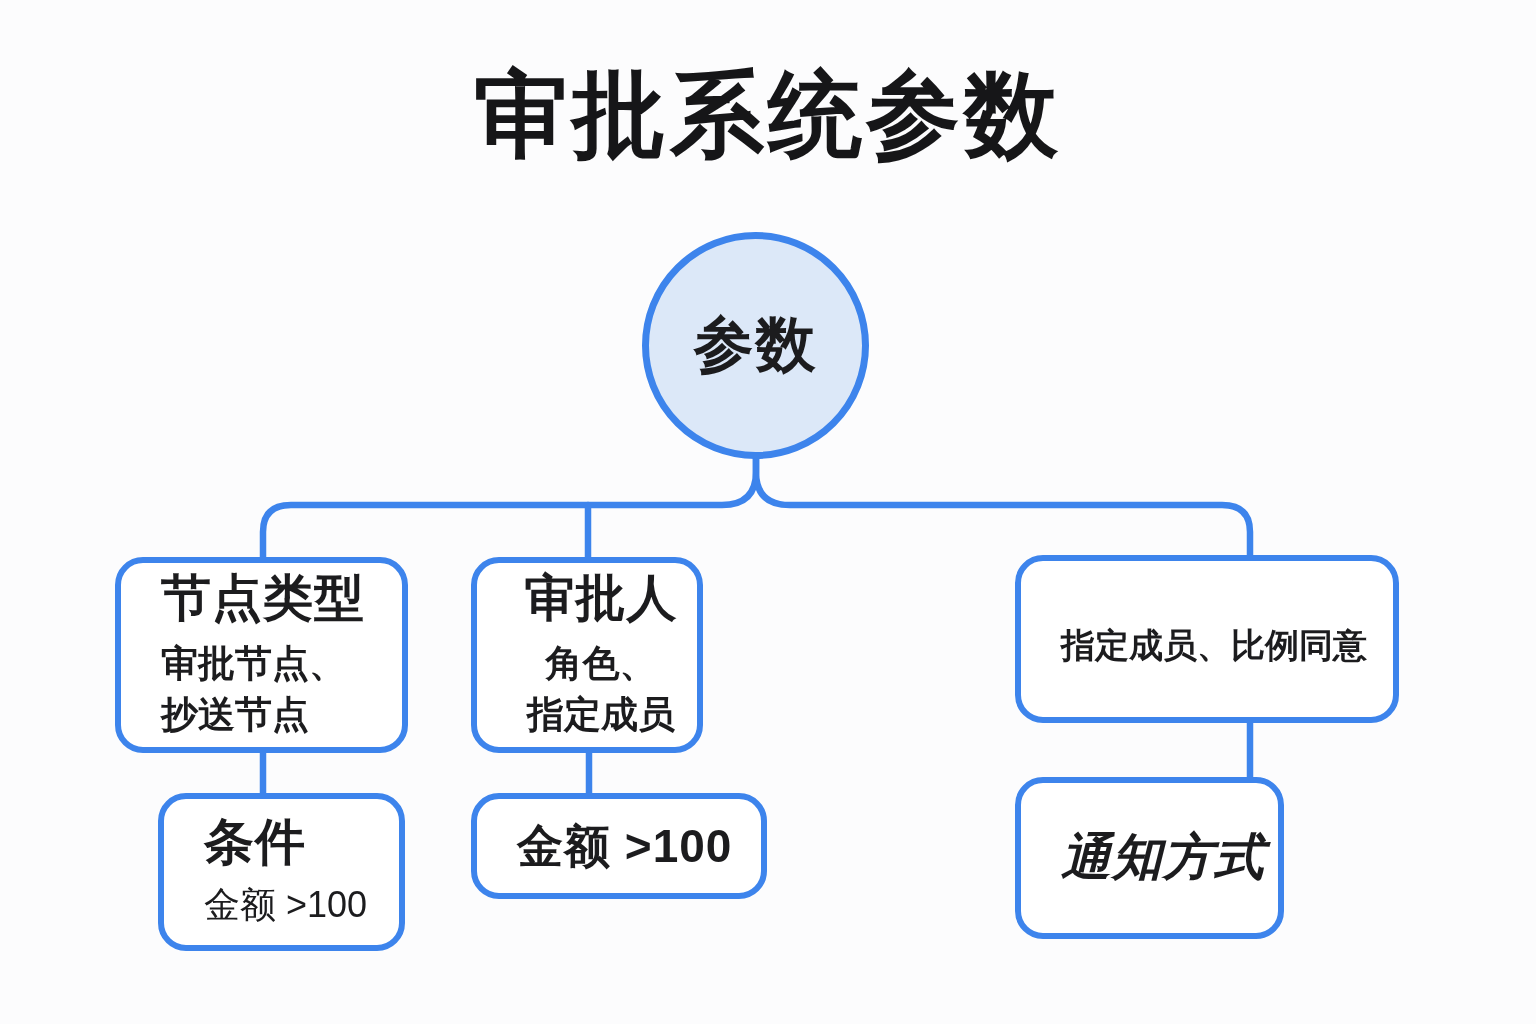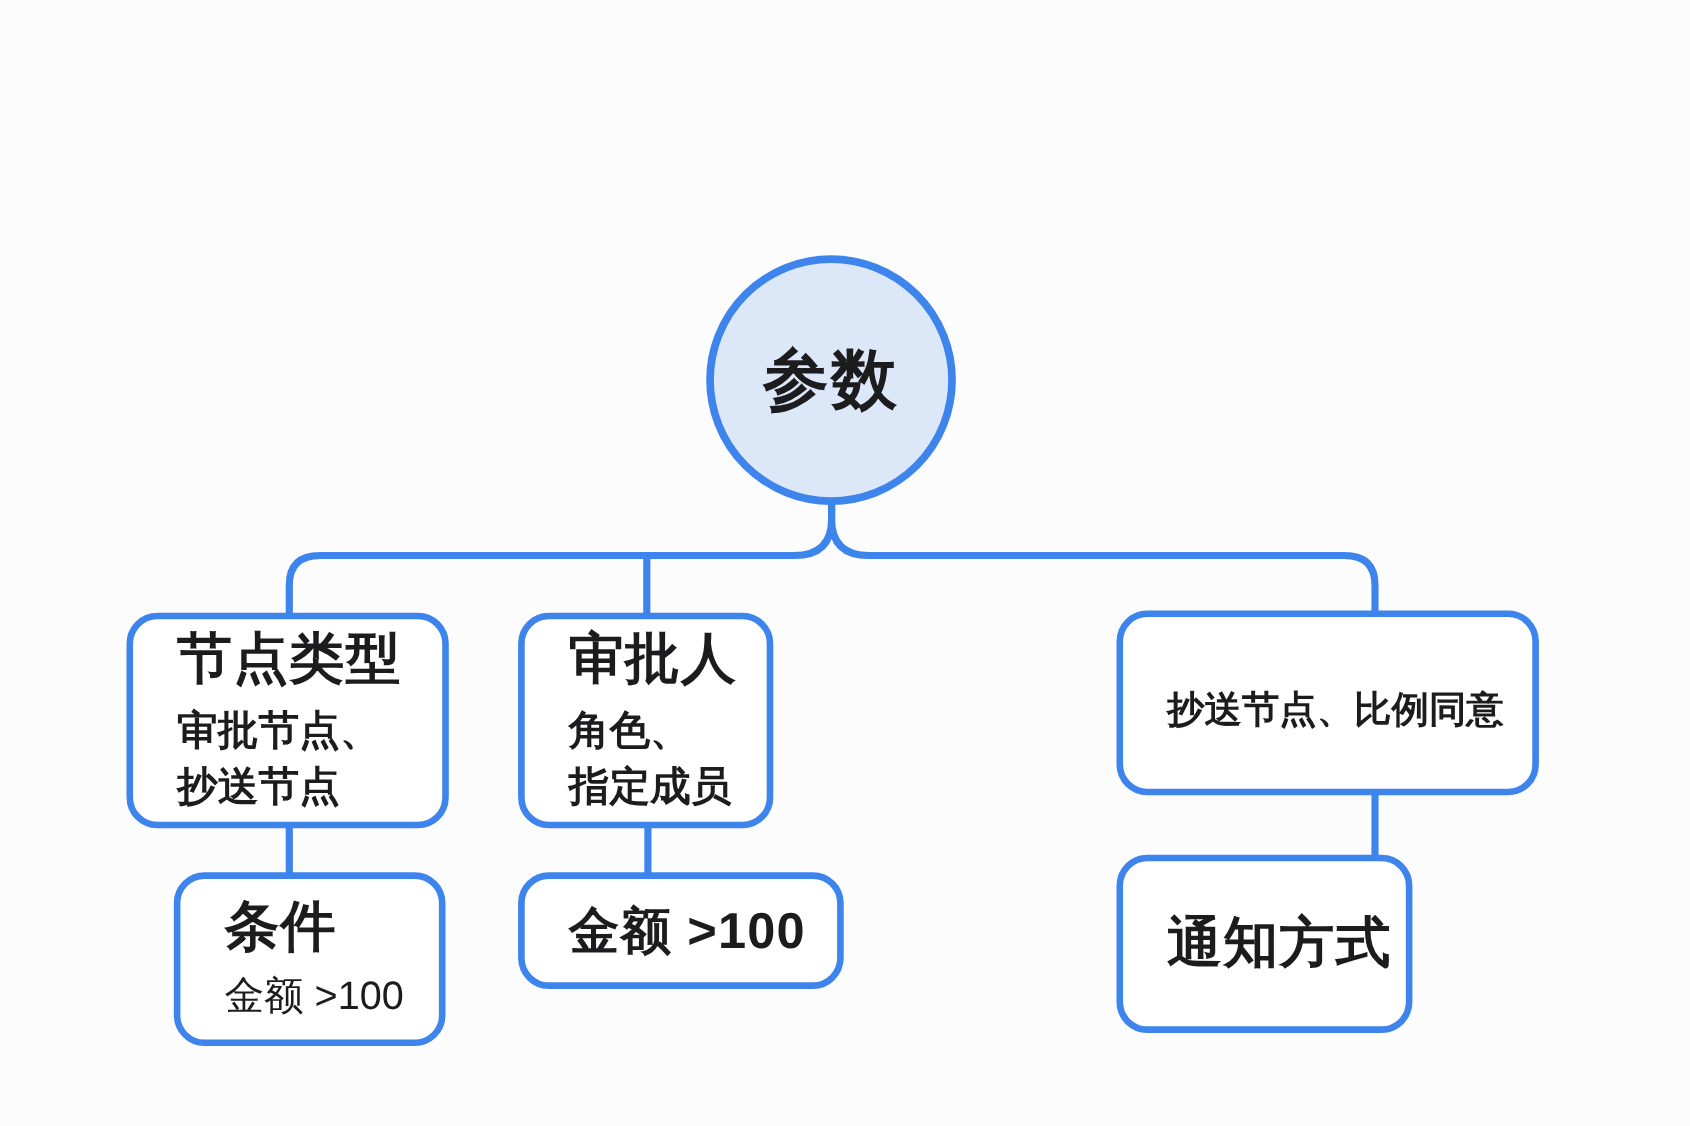--- a/index.html
+++ b/index.html
@@ -86,36 +86,37 @@
   }
   .node-sub {
     font-size: 37px;
     font-weight: 600;
     line-height: 1.38;
     margin-top: 10px;
     white-space: pre-line;
   }
 
   #box-node-type   { left: 115px; top: 557px; width: 293px; height: 196px; }
-  #box-approver    { left: 471px; top: 557px; width: 232px; height: 196px; }
+  #box-approver    { left: 471px; top: 557px; width: 232px; height: 196px; text-align: center; }
   #box-countersign { left: 1015px; top: 555px; width: 384px; height: 168px; }
   #box-countersign .node-sub { font-size: 34px; margin-top: 12px; }
 
   #box-condition   { left: 158px; top: 793px; width: 247px; height: 158px; }
   #box-condition .node-sub { font-size: 36px; font-weight: 500; margin-top: 8px; }
   #box-amount      { left: 471px; top: 793px; width: 296px; height: 106px; }
   #box-amount .node-title { font-size: 46px; }
-  #box-notify      { left: 1015px; top: 777px; width: 269px; height: 162px; }
+  #box-notify      { left: 1015px; top: 777px; width: 269px; height: 162px; font-style: italic; }
   #box-notify .node-sub { font-size: 35px; margin-top: 8px; }
 </style>
 </head>
 <body>
 
 <div class="canvas">
 
+  <h1 class="page-title">审批系统参数</h1>
 
   <svg class="links" viewBox="0 0 1536 1024" xmlns="http://www.w3.org/2000/svg">
 
     <path d="M 756 450 L 756 472 Q 756 505 722 505 L 291 505 Q 263 505 263 532 L 263 562"></path>
 
     <path d="M 756 450 L 756 472 Q 756 505 790 505 L 1222 505 Q 1250 505 1250 532 L 1250 560"></path>
 
     <path d="M 588 505 L 588 562"></path>
 
     <path d="M 263 748 L 263 798"></path>
@@ -135,21 +136,21 @@
 抄送节点</div>
   </section>
 
   <section class="node" id="box-approver">
     <div class="node-title">审批人</div>
     <div class="node-sub">角色、
 指定成员</div>
   </section>
 
   <section class="node" id="box-countersign">
-    <div class="node-sub">抄送节点、比例同意</div>
+    <div class="node-sub">指定成员、比例同意</div>
   </section>
 
   <section class="node" id="box-condition">
     <div class="node-title">条件</div>
     <div class="node-sub">金额 &gt;100</div>
   </section>
 
   <section class="node" id="box-amount">
     <div class="node-title">金额 &gt;100</div>
   </section>

